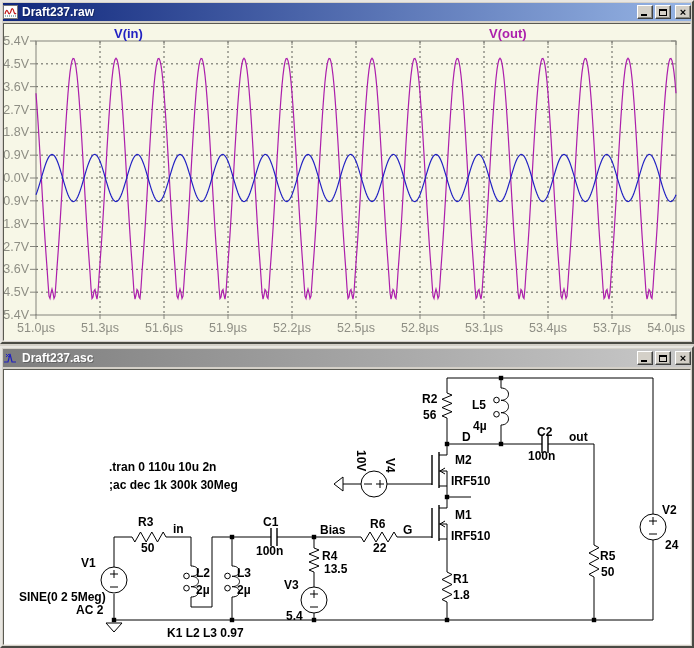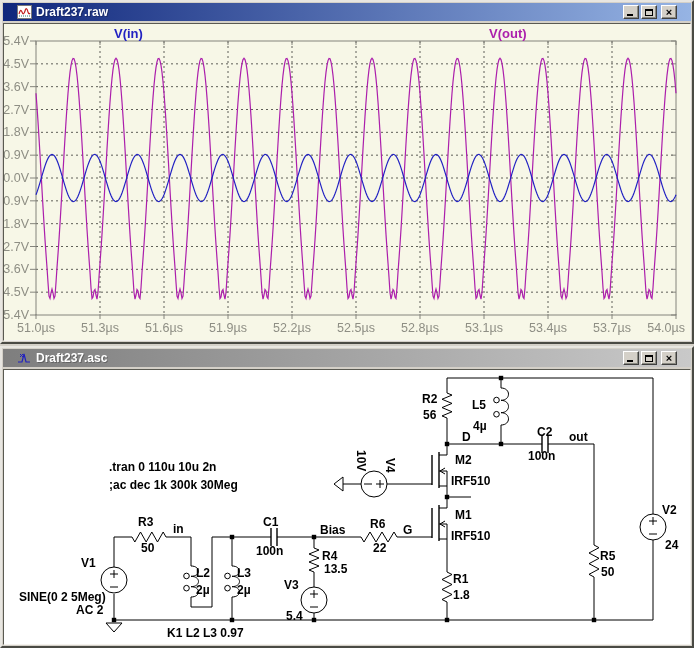--- a/index.html
+++ b/index.html
@@ -3,21 +3,21 @@
 <meta charset="utf-8">
 <style>
   html,body{margin:0;padding:0;background:#9a9890;}
   #screen{position:relative;width:694px;height:648px;background:#d4d0c8;overflow:hidden;
           font-family:"Liberation Sans",sans-serif;}
   .win{position:absolute;left:0;width:694px;background:#d4d0c8;box-sizing:border-box;
        border:2px solid;border-color:#e8e6e1 #4a4a44 #4a4a44 #e8e6e1;}
   #win-plot{top:0;height:344px;}
   #win-sch{top:346px;height:302px;}
   .tbar{position:absolute;left:1px;top:1px;right:1px;height:18px;display:flex;align-items:center;
-        padding:0 14px;box-sizing:border-box;}
+        padding:0 0;box-sizing:border-box;}
   .tbar.active{background:linear-gradient(90deg,#10277c,#96b4e4);}
   .tbar.inactive{background:linear-gradient(90deg,#7e7e7e,#c9c9c9);}
   .ttext{color:#fff;font-weight:bold;font-size:12px;margin-left:4px;flex:1;white-space:nowrap;
          text-shadow:1px 1px 0 rgba(0,0,0,.25);}
   .ticon{width:15px;height:14px;display:inline-flex;}
   .wbtn{width:16px;height:14px;background:#d4d0c8;border:1px solid;border-color:#ffffff #404040 #404040 #ffffff;
         box-shadow:inset -1px -1px 0 #8a8a82;display:inline-flex;align-items:center;justify-content:center;
         margin-left:2px;box-sizing:border-box;position:relative;cursor:default;}
   .wbtn.close{margin-left:4px;}
   .g-min{position:absolute;left:3px;bottom:2px;width:6px;height:2px;background:#000;}

